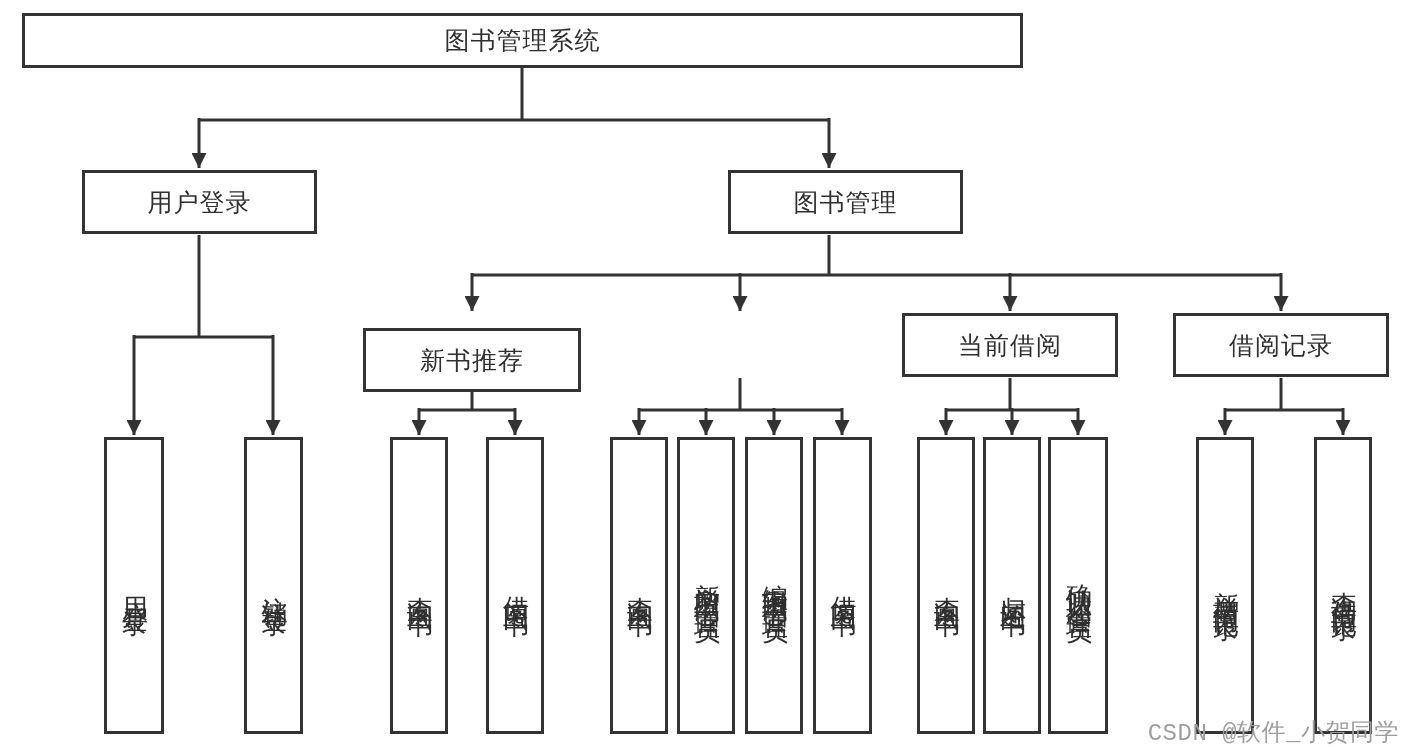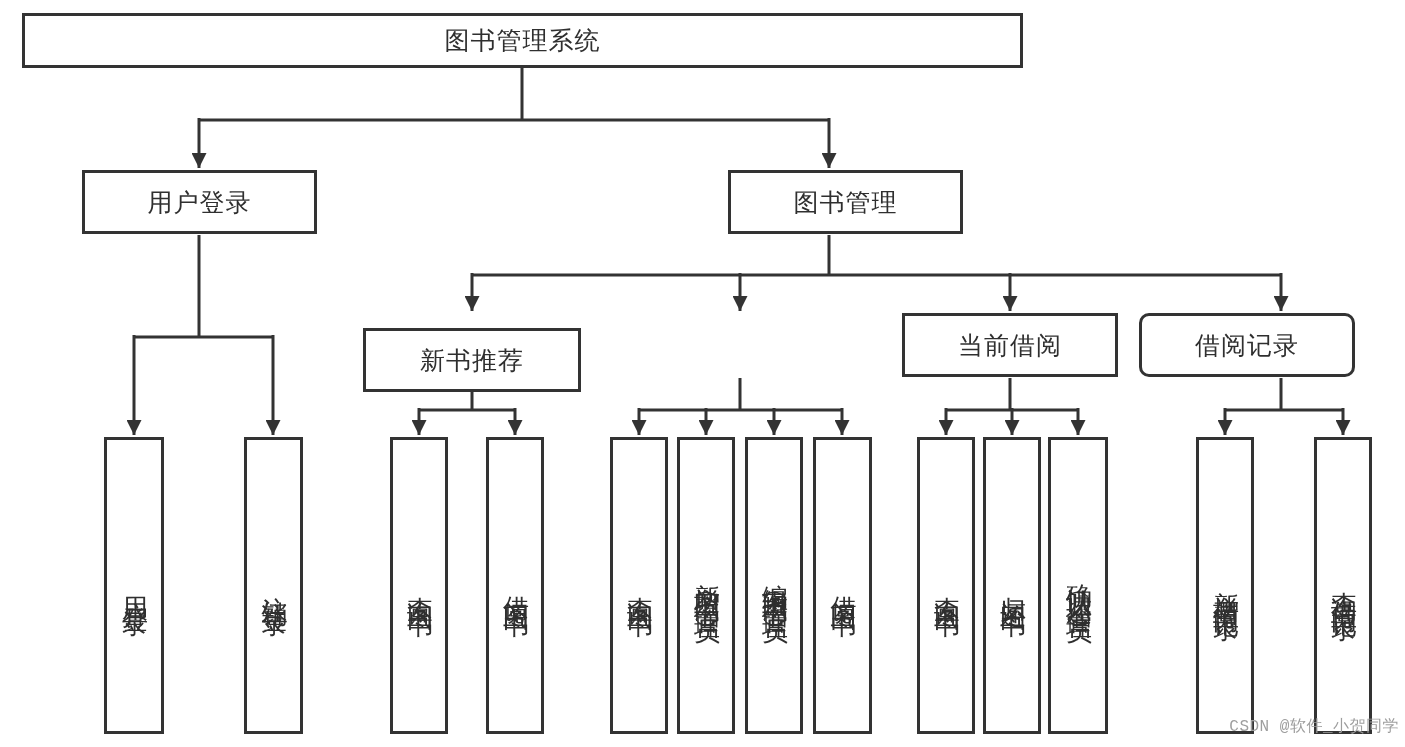--- a/index.html
+++ b/index.html
@@ -44,21 +44,21 @@
     top: 437px;
     height: 297px;
     writing-mode: vertical-rl;
     font-size: 26px;
     letter-spacing: 5px;
   }
   .watermark {
     position: absolute;
     top: 716px;
     right: 6px;
-    font-size: 16px;
+    font-size: 24px;
     letter-spacing: 0.5px;
     color: var(--watermark);
     white-space: nowrap;
     z-index: 5;
   }
 </style>
 </head>
 <body>
 
 <div id="stage">
@@ -104,21 +104,21 @@
     <path class="connector" d="M1343,408 L1343,435" marker-end="url(#arrow)"></path>
   </svg>
 
   <div class="hbox" style="left:22px; top:13px; width:1001px; height:55px;">图书管理系统</div>
 
   <div class="hbox" style="left:82px; top:170px; width:235px; height:64px;">用户登录</div>
   <div class="hbox" style="left:712px; top:170px; width:235px; height:64px;margin-left:16px;">图书管理</div>
 
   <div class="hbox" style="left:363px; top:313px; width:218px; height:64px;margin-top:15px;">新书推荐</div>
   <div class="hbox" style="left:902px; top:313px; width:216px; height:64px;">当前借阅</div>
-  <div class="hbox" style="left:1139px; top:313px; width:216px; height:64px;border-radius:10px;">借阅记录</div>
+  <div class="hbox" style="left:1173px; top:313px; width:216px; height:64px;">借阅记录</div>
 
   <div class="vbox" style="left:104px; width:60px;">用户登录</div>
   <div class="vbox" style="left:244px; width:59px;">注销登录</div>
 
   <div class="vbox" style="left:390px; width:58px;">查询图书</div>
   <div class="vbox" style="left:486px; width:58px;">借阅图书</div>
 
   <div class="vbox" style="left:610px; width:58px;">查询图书</div>
   <div class="vbox" style="left:677px; width:58px;">新增图书（管理员）</div>
   <div class="vbox" style="left:745px; width:58px;">编辑图书（管理员）</div>

